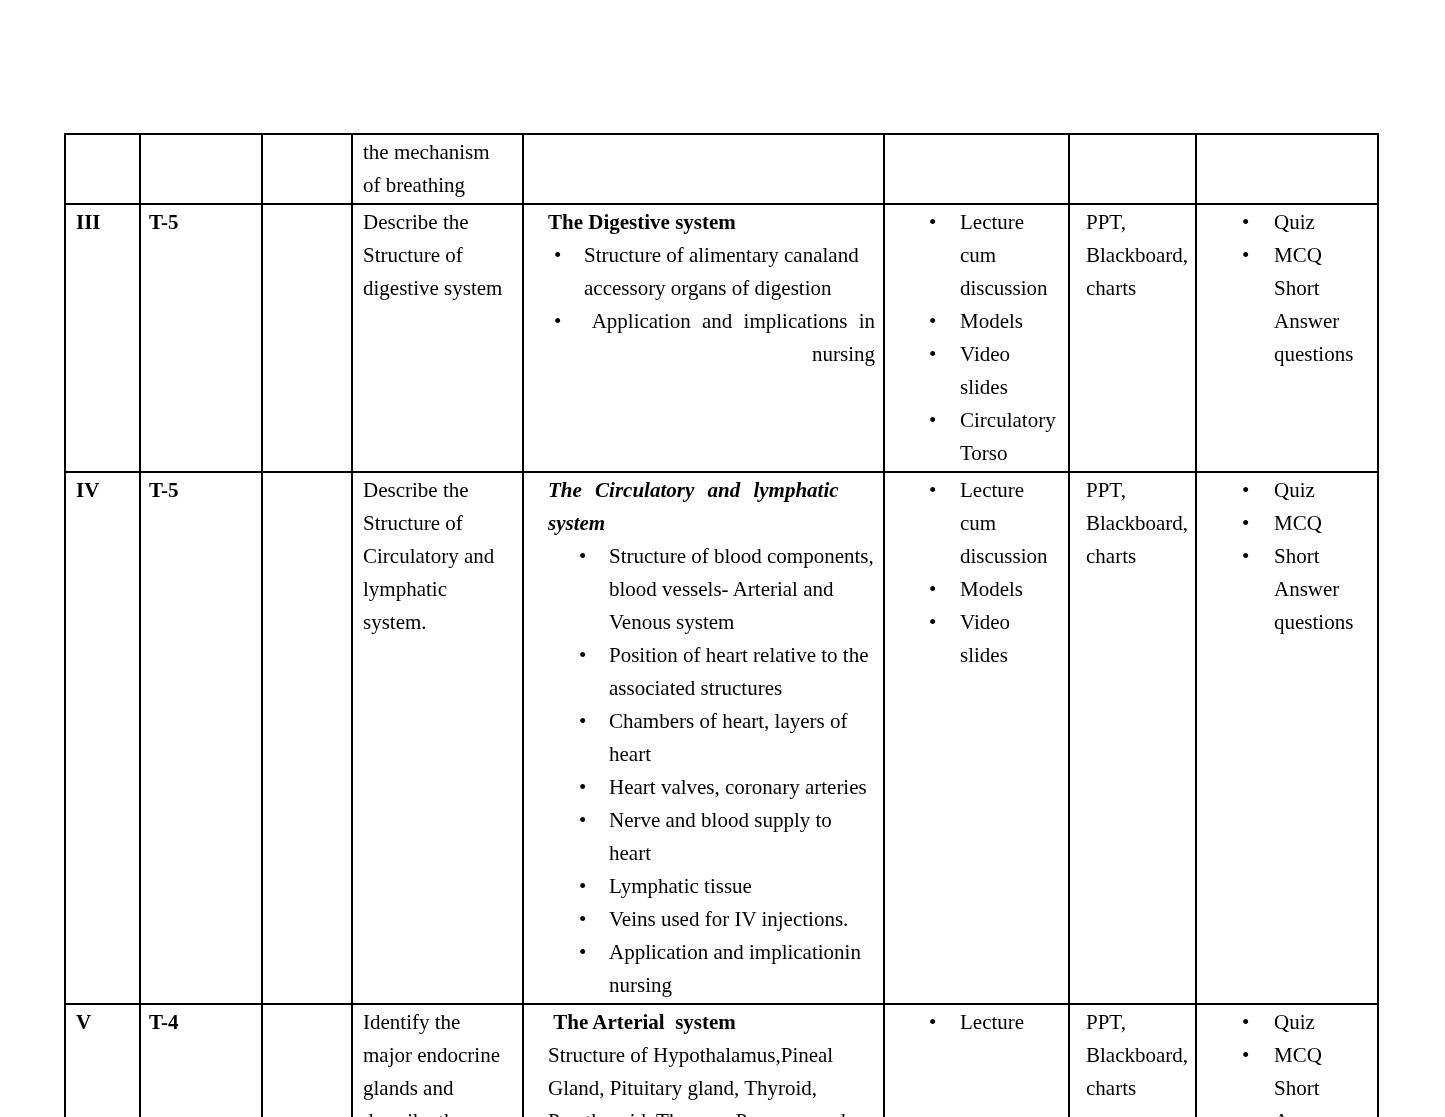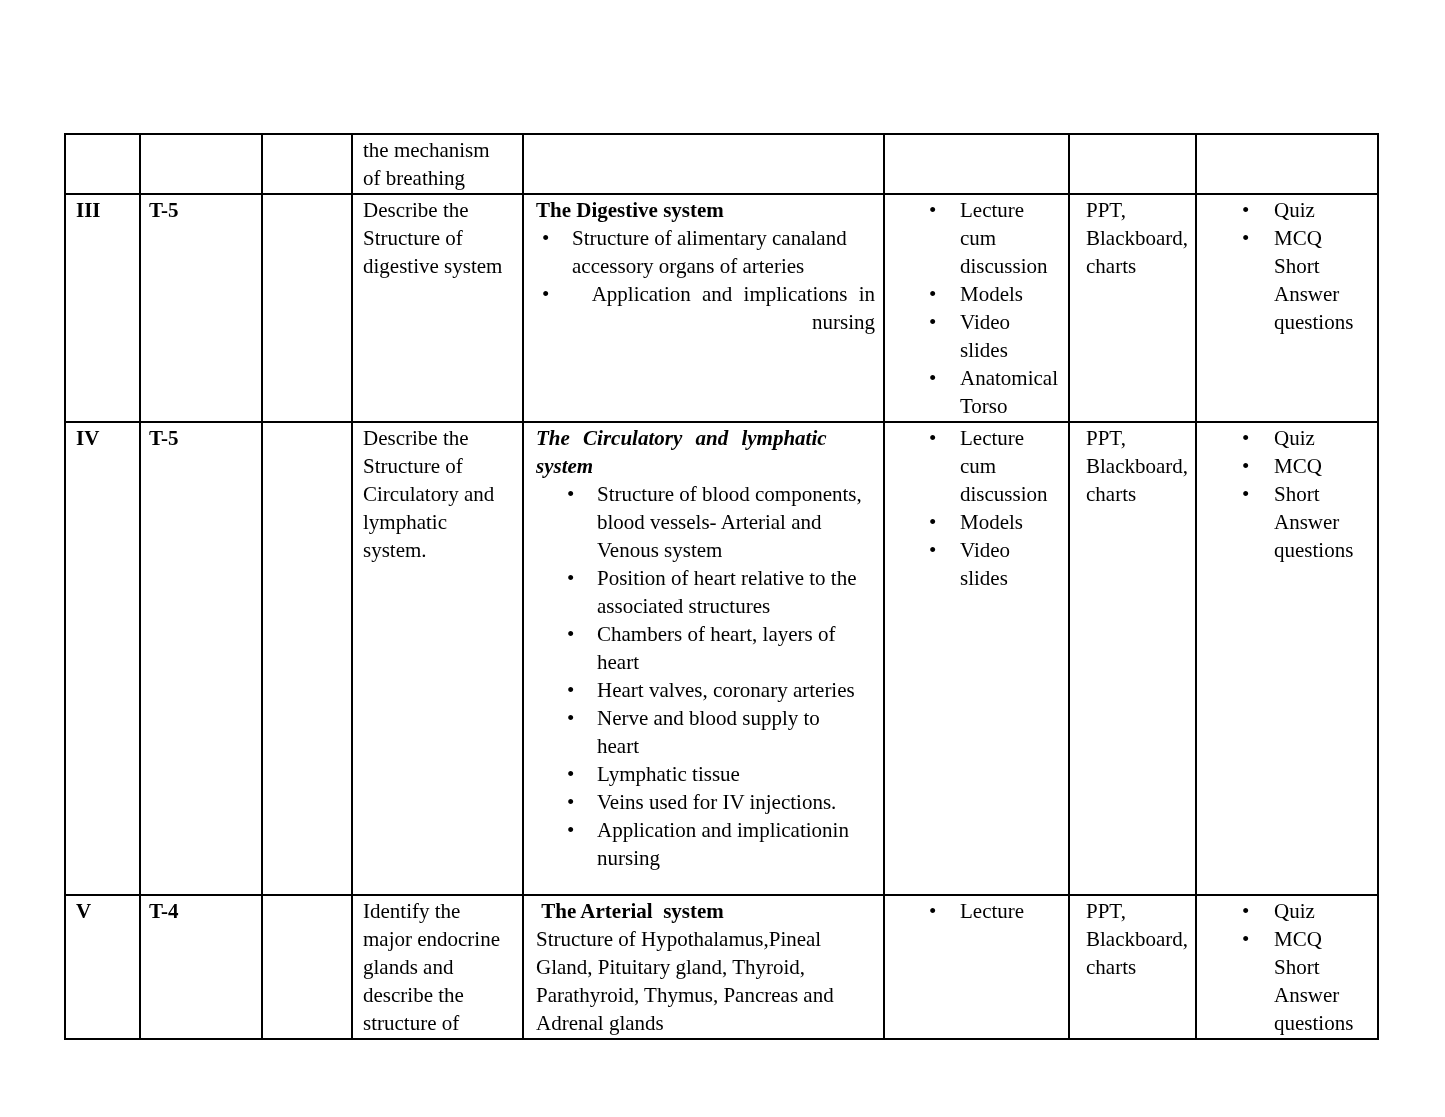--- a/index.html
+++ b/index.html
@@ -24,30 +24,30 @@
     top: 133px;
     border-collapse: collapse;
     table-layout: fixed;
     width: 1313px;
   }
   td {
     border: 2px solid #000000;
     vertical-align: top;
     padding: 1px 6px 1px 6px;
     font-size: 21px;
-    line-height: 28px;
+    line-height: 33px;
     overflow: hidden;
   }
   .b { font-weight: bold; }
   .pre { white-space: pre-line; }
 
   td.c-unit { padding-left: 10px; }
   td.c-hours { padding-left: 8px; border-radius: 28px; }
   td.c-obj { padding-left: 10px; padding-right: 4px; }
-  td.c-content { padding-left: 12px; padding-right: 8px; }
+  td.c-content { padding-left: 24px; padding-right: 8px; }
   td.c-av { padding-left: 16px; padding-right: 4px; }
 
   .title { font-weight: bold; white-space: pre-wrap; }
   .ws-title { word-spacing: 8px; font-style: italic; }
   .ws-just { word-spacing: 6px; text-align: right; }
 
   .bi { display: flex; align-items: flex-start; }
   .dot { flex: 0 0 30px; }
   .bt { flex: 1 1 auto; white-space: pre-line; }
 
@@ -97,21 +97,21 @@
           <div class="pre">Describe the
 Structure of
 digestive system</div>
         </td>
         <td class="c-content">
           <div class="title">The Digestive system</div>
           <div class="content-bullets-1">
             <div class="bi">
               <span class="dot">•</span>
               <span class="bt">Structure of alimentary canaland
-accessory organs of arteries</span>
+accessory organs of digestion</span>
             </div>
             <div class="bi">
               <span class="dot">•</span>
               <span class="bt ws-just">Application and implications in
 nursing</span>
             </div>
           </div>
         </td>
         <td>
           <div class="teach-bullets">
@@ -125,21 +125,21 @@
               <span class="dot">•</span>
               <span class="bt">Models</span>
             </div>
             <div class="bi">
               <span class="dot">•</span>
               <span class="bt">Video
 slides</span>
             </div>
             <div class="bi">
               <span class="dot">•</span>
-              <span class="bt">Anatomical
+              <span class="bt">Circulatory
 Torso</span>
             </div>
           </div>
         </td>
         <td class="c-av">
           <div class="pre">PPT,
 Blackboard,
 charts</div>
         </td>
         <td>

